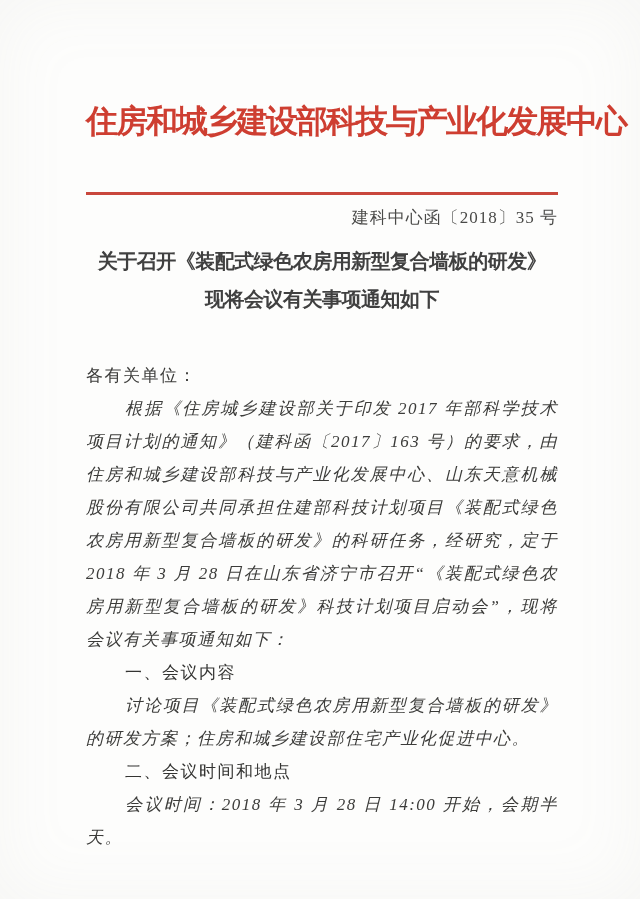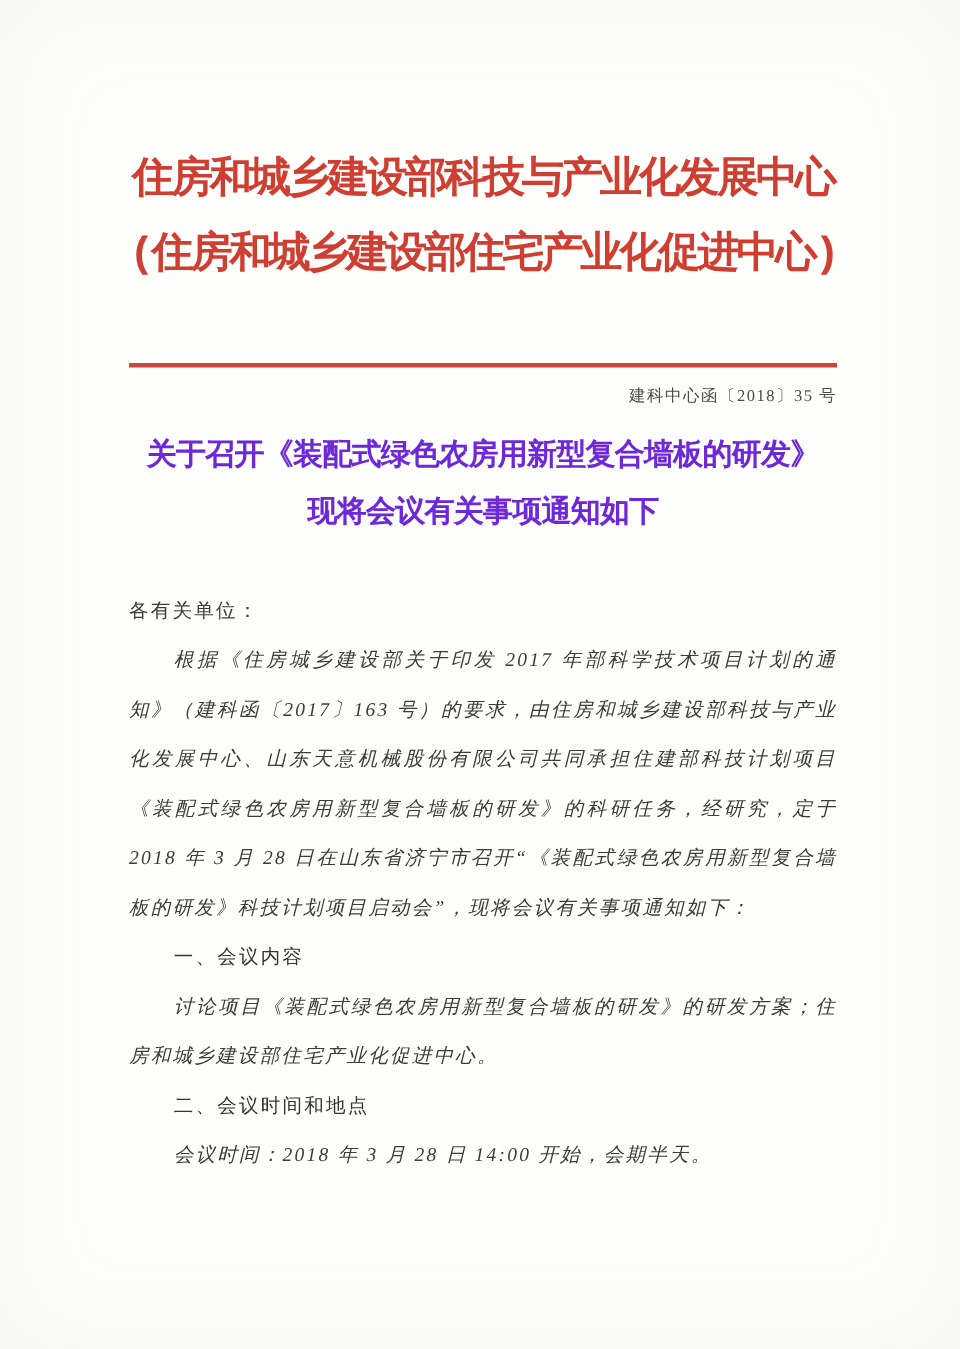--- a/index.html
+++ b/index.html
@@ -17,76 +17,74 @@
     width: 640px;
     height: 899px;
     padding: 0 82px 0 86px;
   }
   
   .letterhead {
     margin-top: 96px;
     text-align: center;
     color: #ce3e31;
     font-weight: bold;
-    font-size: 28px;
+    font-size: 32px;
     line-height: 50px;
     letter-spacing: -2px;
     white-space: nowrap;
-    font-family: Liberation Mono, monospace;
   }
   
   .red-rule {
     margin-top: 46px;
     height: 3px;
     background: #c9473c;
     border: none;
   }
   
   .doc-number {
     margin-top: 11px;
     text-align: right;
-    font-size: 11px;
+    font-size: 17px;
     letter-spacing: 1px;
     color: #4a4a48;
   }
   
   .notice-title {
     margin-top: 13px;
     text-align: center;
     font-weight: bold;
     font-size: 20px;
     line-height: 38px;
     letter-spacing: -0.5px;
-    color: #6d28d9;
+    color: #404040;
   }
   
   .body-text {
-    margin-top: 30px;
-    font-size: 13px;
+    margin-top: 41px;
+    font-size: 17px;
     line-height: 33px;
     letter-spacing: 1.5px;
     color: #3c3c3a;
     text-align: justify;
   }
   .salutation { text-indent: 0; }
   .para { text-indent: 2.3em; font-style: italic; }
   .section-heading {
     text-indent: 2.3em;
     font-weight: normal;
     color: #343432;
   }
 </style>
 </head>
 <body>
 
 <div class="page">
 
   <div class="letterhead">
     <div>住房和城乡建设部科技与产业化发展中心</div>
-    <div>(住房和城乡建设部住宅产业化促进中心)</div>
   </div>
 
   <div class="red-rule"></div>
 
   <div class="doc-number">建科中心函〔2018〕35 号</div>
 
   <div class="notice-title">
     <div>关于召开《装配式绿色农房用新型复合墙板的研发》</div>
     <div>现将会议有关事项通知如下</div>
   </div>

